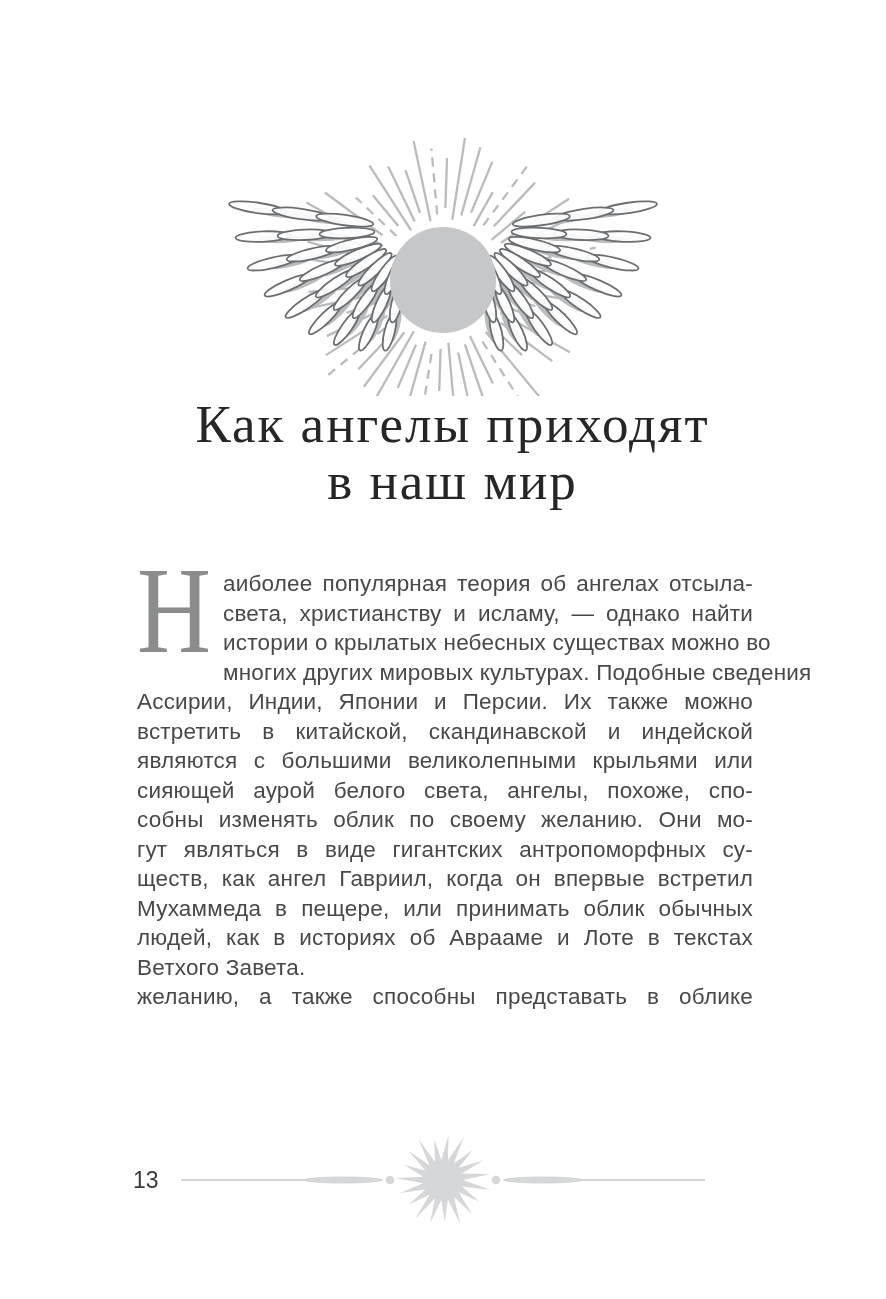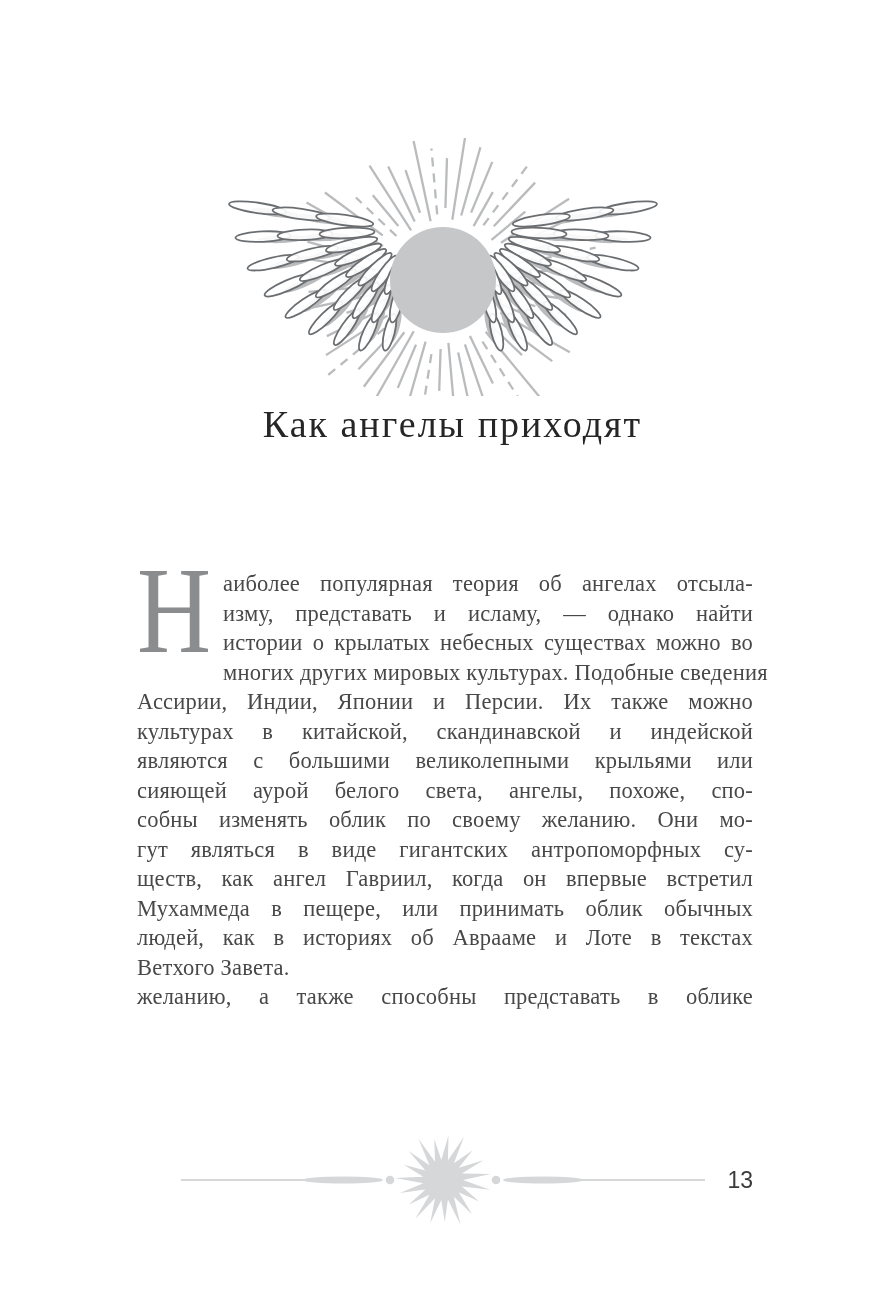--- a/index.html
+++ b/index.html
@@ -24,41 +24,40 @@
     position:absolute;top:138px;left:50%;
     transform:translateX(-50%);
     width:440px;height:258px;
   }
   .chapter-title{
     position:absolute;top:396px;left:0;right:0;
     margin:0;
     text-align:center;
     font-family:"Liberation Serif","DejaVu Serif",serif;
     font-weight:400;
-    font-size:38px;
+    font-size:53px;
     line-height:57px;
     letter-spacing:2px;
     color:var(--title_color);
     padding-left:19px;
   }
   .chapter-title span{display:block;}
   .body-text{
     position:absolute;top:569px;left:137px;
     width:616px;
     font-size:22.5px;
     color:var(--body_color);
     letter-spacing:0.2px;
   }
   .para{margin:0;}
   .line{
     height:29.5px;line-height:29.5px;
     text-align:justify;
     text-align-last:justify;
     white-space:nowrap;
-    font-family:Liberation Serif, serif;
   }
   .line.align-left{text-align-last:left;}
   .line.indent{text-indent:31px;}
   .dropcap{
     float:left;
     width:76px;height:88px;
     margin:1px 10px 0 0;
     font-family:"Liberation Serif","DejaVu Serif",serif;
     font-size:122px;
     line-height:82px;
@@ -66,21 +65,21 @@
     transform:scaleX(0.84);
     transform-origin:0 0;
   }
   .footer{
     position:absolute;top:1130px;left:133px;
     width:620px;height:100px;
   }
   .footer svg{position:absolute;top:0;left:0;}
   .page-number{
     position:absolute;top:33px;left:0;right:0;
-    text-align:right;
+    text-align:left;
     font-size:23px;
     line-height:34px;
     color:var(--page_number_color);
   }
 </style>
 </head>
 <body>
 
 <div class="page">
 
@@ -233,31 +232,32 @@
           <ellipse cx="166.5" cy="194.2" rx="19.0" ry="5.2" fill="#ffffff" fill-opacity="0.9" stroke="#6b6e71" stroke-width="1.8" transform="rotate(104.0 166.5 194.2)"></ellipse>
           <ellipse cx="173.6" cy="165.9" rx="19.0" ry="5.2" fill="#ffffff" fill-opacity="0.9" stroke="#6b6e71" stroke-width="1.8" transform="rotate(104.0 173.6 165.9)"></ellipse>
           <ellipse cx="180.6" cy="137.6" rx="19.0" ry="5.2" fill="#ffffff" fill-opacity="0.9" stroke="#6b6e71" stroke-width="1.8" transform="rotate(104.0 180.6 137.6)"></ellipse>
         </g>
         <circle cx="220" cy="142" r="53" fill="#c6c7c9"></circle>
       </svg>
   </div>
 
   <h1 class="chapter-title">
     <span>Как ангелы приходят</span>
+    <span>в наш мир</span>
   </h1>
 
   <div class="body-text">
       <div class="para">
         <span class="dropcap">Н</span>
         <div class="line">аиболее популярная теория об ангелах отсыла-</div>
-        <div class="line">изму, представать и исламу, — однако найти</div>
+        <div class="line">света, христианству и исламу, — однако найти</div>
         <div class="line">истории о крылатых небесных существах можно во</div>
         <div class="line">многих других мировых культурах. Подобные сведения</div>
         <div class="line">Ассирии, Индии, Японии и Персии. Их также можно</div>
-        <div class="line">культурах в китайской, скандинавской и индейской</div>
+        <div class="line">встретить в китайской, скандинавской и индейской</div>
         <div class="line">являются с большими великолепными крыльями или</div>
         <div class="line">сияющей аурой белого света, ангелы, похоже, спо-</div>
         <div class="line">собны изменять облик по своему желанию. Они мо-</div>
         <div class="line">гут являться в виде гигантских антропоморфных су-</div>
         <div class="line">ществ, как ангел Гавриил, когда он впервые встретил</div>
         <div class="line">Мухаммеда в пещере, или принимать облик обычных</div>
         <div class="line">людей, как в историях об Аврааме и Лоте в текстах</div>
         <div class="line align-left">Ветхого Завета.</div>
       </div>
       <div class="para">

